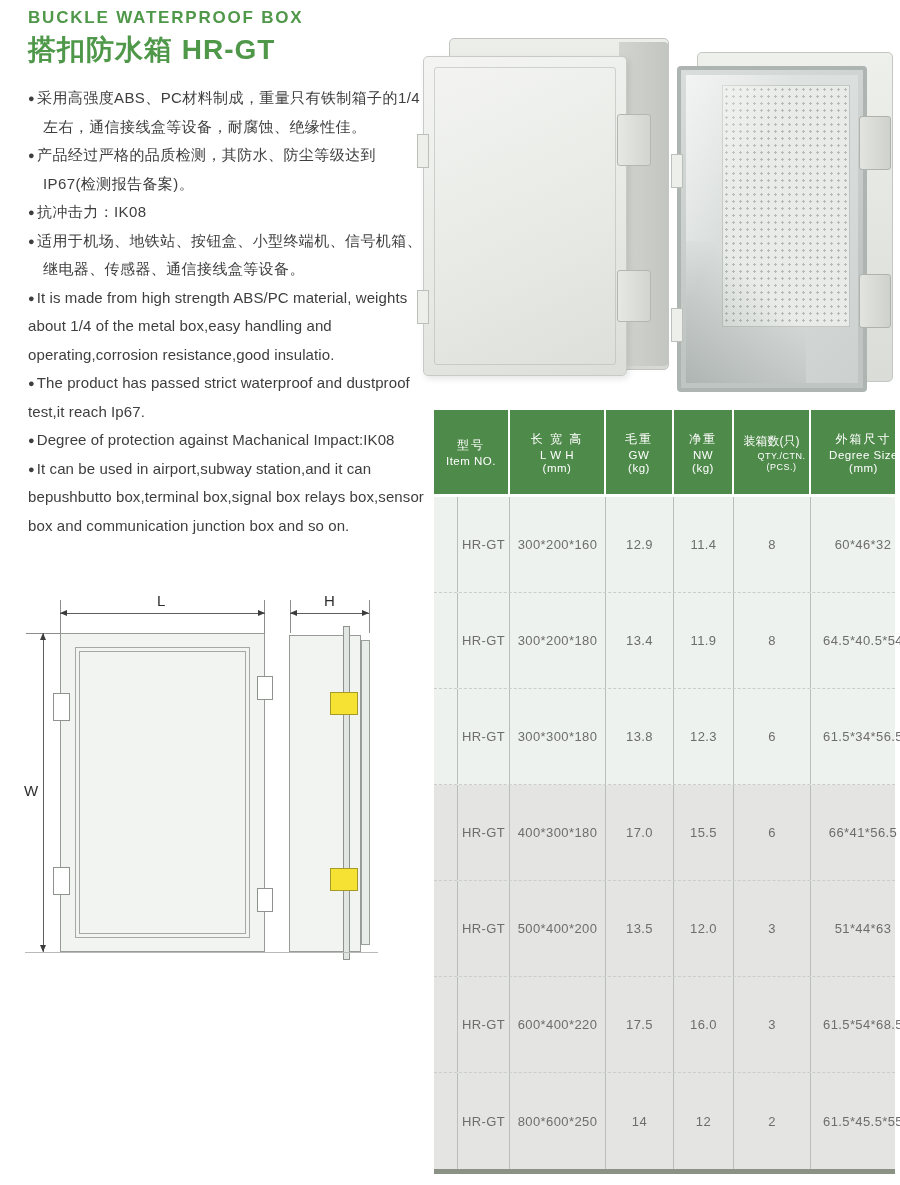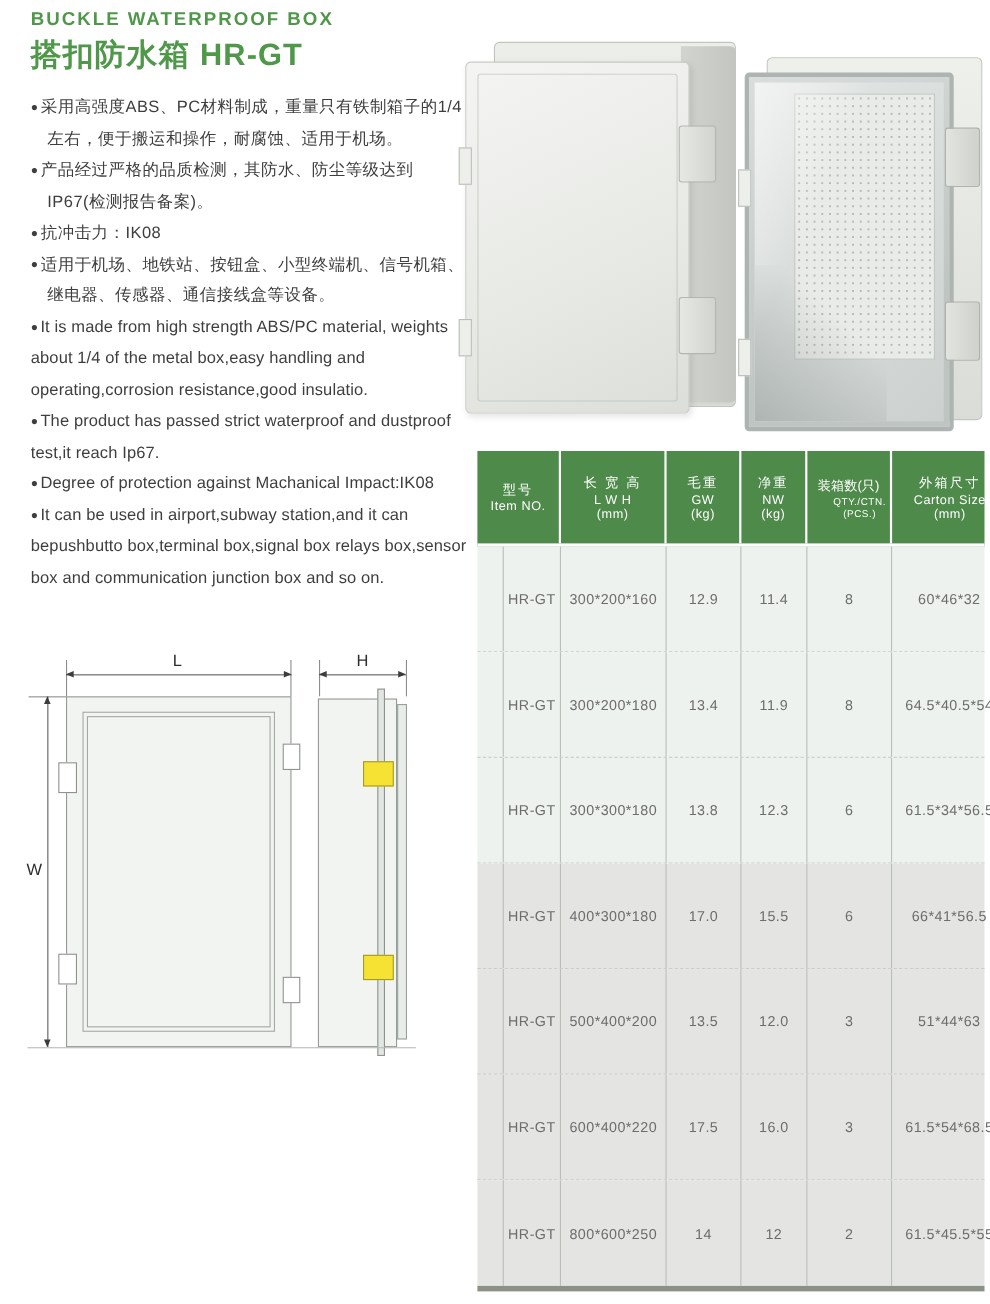--- a/index.html
+++ b/index.html
@@ -89,21 +89,21 @@
 <body>
 
 <div class="page">
 
   <div class="brand">
     <div class="brand-sub">BUCKLE WATERPROOF BOX</div>
     <div class="brand-title">搭扣防水箱 HR-GT</div>
   </div>
 
   <div class="features">
-      <div class="feat cn"><span class="dot">●</span><span>采用高强度ABS、PC材料制成，重量只有铁制箱子的1/4左右，便于搬运和操作，耐腐蚀、适用于机场。</span></div>
+      <div class="feat cn"><span class="dot">●</span><span>采用高强度ABS、PC材料制成，重量只有铁制箱子的1/4左右，通信接线盒等设备，耐腐蚀、绝缘性佳。</span></div>
       <div class="feat cn"><span class="dot">●</span><span>产品经过严格的品质检测，其防水、防尘等级达到IP67(检测报告备案)。</span></div>
       <div class="feat cn"><span class="dot">●</span><span>抗冲击力：IK08</span></div>
       <div class="feat cn"><span class="dot">●</span><span>适用于机场、地铁站、按钮盒、小型终端机、信号机箱、继电器、传感器、通信接线盒等设备。</span></div>
       <div class="feat en"><span class="dot">●</span><span>It is made from high strength ABS/PC material, weights about 1/4 of the metal box,easy handling and operating,corrosion resistance,good insulatio.</span></div>
       <div class="feat en"><span class="dot">●</span><span>The product has passed strict waterproof and dustproof test,it reach Ip67.</span></div>
       <div class="feat en"><span class="dot">●</span><span>Degree of protection against Machanical Impact:IK08</span></div>
       <div class="feat en"><span class="dot">●</span><span>It can be used in airport,subway station,and it can bepushbutto box,terminal box,signal box relays box,sensor box and communication junction box and so on.</span></div>
     </div>
 
   <div class="photos">
@@ -191,21 +191,21 @@
           <div class="l2">NW</div>
           <div class="l3">(kg)</div>
         </div>
         <div class="hc small">
           <div class="l1">装箱数(只)</div>
           <div class="l2">QTY./CTN.</div>
           <div class="l3">(PCS.)</div>
         </div>
         <div class="hc">
           <div class="l1">外箱尺寸</div>
-          <div class="l2">Carton Size</div>
+          <div class="l2">Degree Size</div>
           <div class="l3">(mm)</div>
         </div>
       </div>
     <div class="t-body">
         <div class="tr light">
           <div class="td">HR-GT</div>
           <div class="td">300*200*160</div>
           <div class="td">12.9</div>
           <div class="td">11.4</div>
           <div class="td">8</div>

